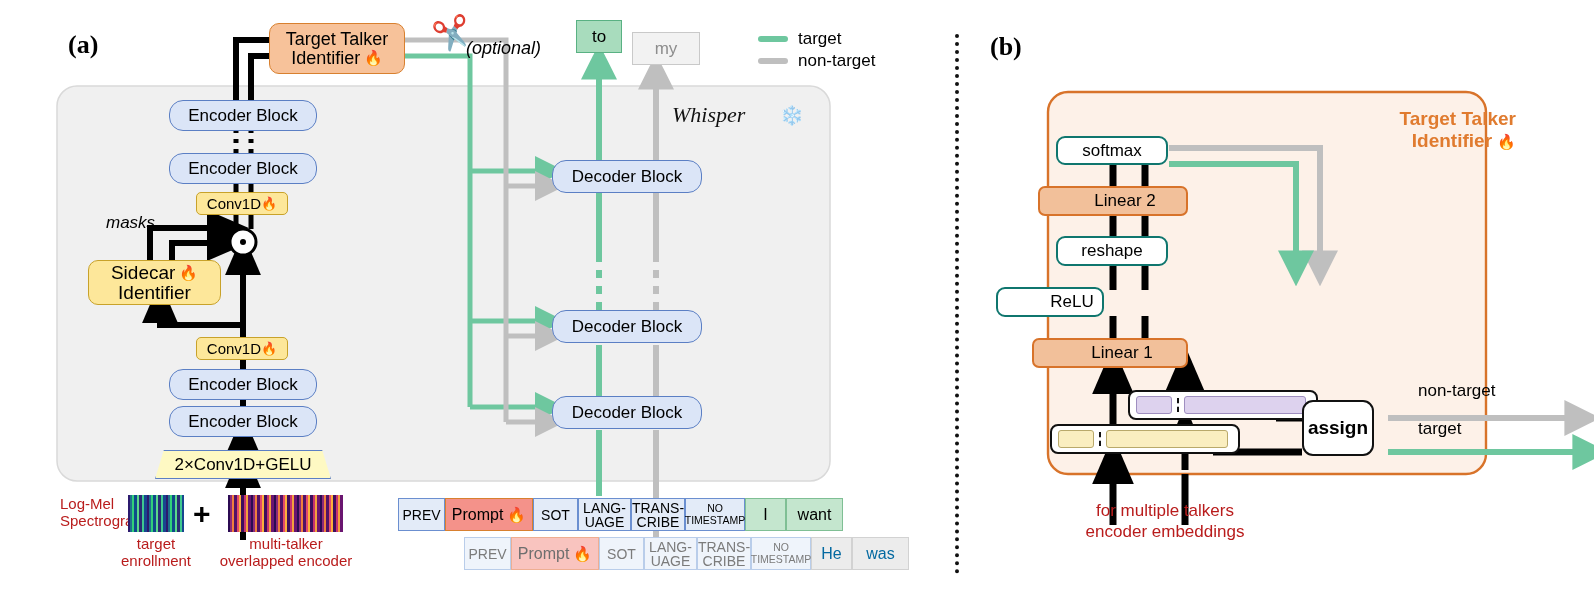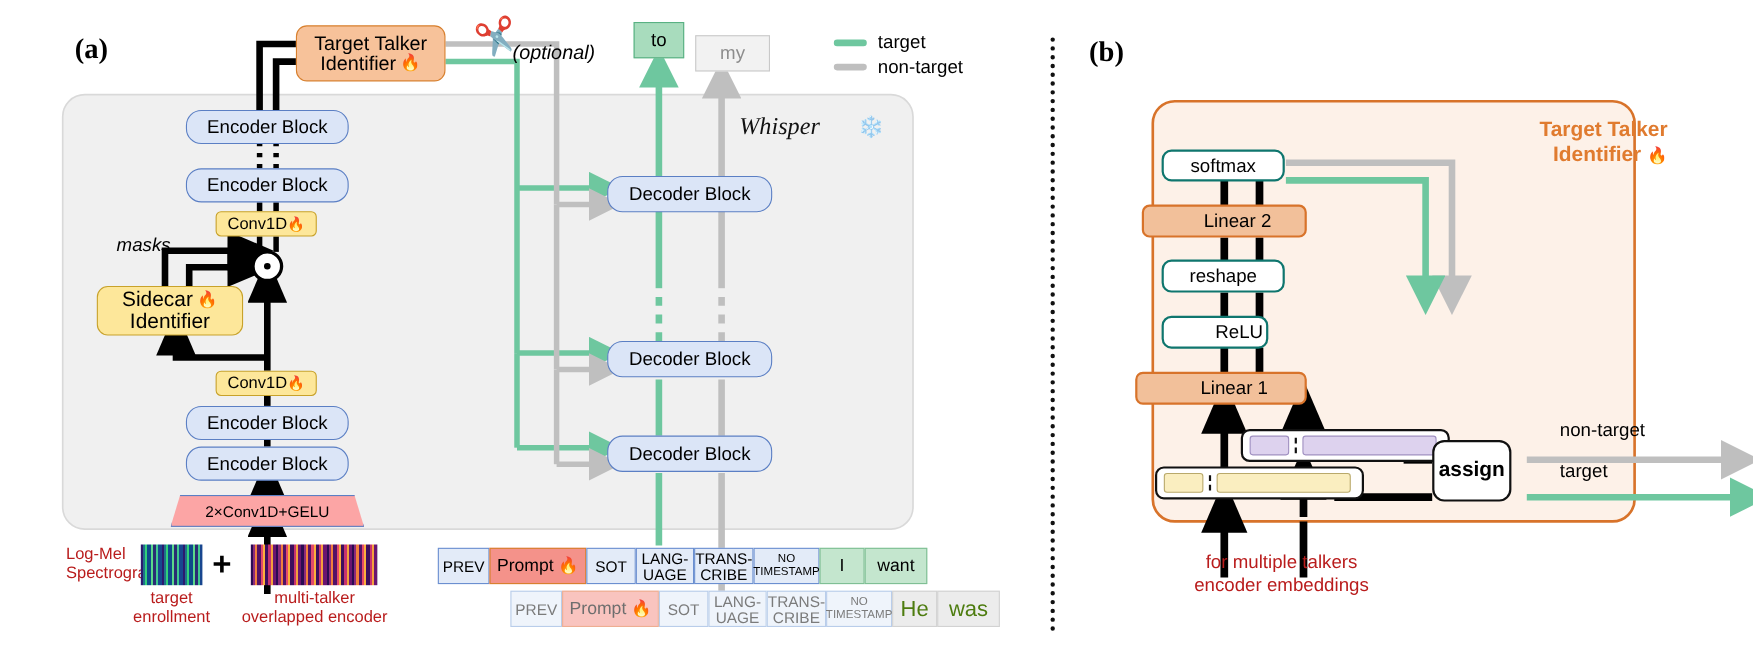--- a/index.html
+++ b/index.html
@@ -13,35 +13,35 @@
   .whisper-label{font-family:"Liberation Serif",serif;font-style:italic;font-weight:normal;font-size:22px;color:#111;}
 
   
   .blk{box-sizing:border-box;border-radius:14px;font-size:17px;color:#000;line-height:1.05;}
   .blk-enc{background:#dbe5f7;border:1.6px solid #5b7fc4;}
   .blk-dec{background:#dbe5f7;border:1.6px solid #5b7fc4;}
   .blk-conv{background:#fde79a;border:1.6px solid #c8a22a;font-size:15px;border-radius:5px;}
   .blk-sidecar{background:#fde79a;border:1.8px solid #c8a22a;border-radius:10px;font-size:19px;}
   .blk-tti{background:#f7c29a;border:1.8px solid #d8802f;border-radius:10px;font-size:18px;}
 
-  .gelu{position:absolute;box-sizing:border-box;background:#fca5a5;border:1.6px solid #5b7fc4;
-        font-size:14px;clip-path:polygon(5% 0,95% 0,100% 100%,0% 100%);}
+  .gelu{position:absolute;box-sizing:border-box;background:#fef9c3;border:1.6px solid #5b7fc4;
+        font-size:17px;clip-path:polygon(5% 0,95% 0,100% 100%,0% 100%);}
 
   .italic{font-style:italic;}
   .small-lbl{font-size:15px;color:#b91c1c;line-height:1.15;text-align:center;}
 
   
   .tok{box-sizing:border-box;display:flex;align-items:center;justify-content:center;text-align:center;
        font-size:14px;line-height:1.0;}
   .tok-blue{background:#e3ebf8;border:1.3px solid #6b8fd0;color:#000;}
   .tok-prompt{background:#f4928a;border:1.3px solid #d8802f;color:#000;font-size:16px;}
   .tok-green{background:#c4e6ce;border:1.3px solid #7fbf94;color:#000;font-size:16px;}
   .tok-blue-f{background:#eff4fb;border:1.3px solid #b9cdea;color:#7b7b7b;}
   .tok-prompt-f{background:#f9c4bf;border:1.3px solid #eeae92;color:#6e6e6e;font-size:16px;}
-  .tok-gray-f{background:#ececec;border:1.3px solid #d2d2d2;color:#4d7c0f;font-size:20px;}
+  .tok-gray-f{background:#ececec;border:1.3px solid #d2d2d2;color:#0369a1;font-size:16px;}
   .tok-tiny{font-size:10.5px;line-height:1.05;}
 
   
   .outtok{box-sizing:border-box;display:flex;align-items:center;justify-content:center;font-size:17px;}
   .outtok-green{background:#a8dcbd;border:1.4px solid #59b183;color:#000;}
   .outtok-gray{background:#f2f2f2;border:1.4px solid #c9c9c9;color:#8d8d8d;}
 
   
   .legend-txt{font-size:17px;color:#000;}
   .legend-bar{height:6px;border-radius:3px;}
@@ -322,21 +322,21 @@
     <div>Target Talker</div>
     <div>
       <span>Identifier</span>
       <span class="fire">🔥</span>
     </div>
   </div>
 
   <div class="abs bblk bblk-white" style="left:1056px;top:136px;width:112px;height:29px;">softmax</div>
   <div class="abs bblk bblk-lin" style="left:1038px;top:186px;width:150px;height:30px;">Linear 2</div>
   <div class="abs bblk bblk-white" style="left:1056px;top:236px;width:112px;height:30px;">reshape</div>
-  <div class="abs bblk bblk-white" style="left:1056px;top:287px;width:97px;height:30px;padding-left:44px;">ReLU</div>
+  <div class="abs bblk bblk-white" style="left:996px;top:287px;width:108px;height:30px;padding-left:44px;">ReLU</div>
   <div class="abs bblk bblk-lin" style="left:1032px;top:338px;width:156px;height:30px;">Linear 1</div>
 
   <div class="abs emb-shell" style="left:1128px;top:390px;width:190px;height:30px;padding:0 6px;gap:5px;">
     <div class="emb-seg emb-p" style="width:36px;height:18px;"></div>
     <div class="emb-dash"></div>
     <div class="emb-seg emb-p" style="width:122px;height:18px;"></div>
   </div>
   <div class="abs emb-shell" style="left:1050px;top:424px;width:190px;height:30px;padding:0 6px;gap:5px;">
     <div class="emb-seg emb-y" style="width:36px;height:18px;"></div>
     <div class="emb-dash"></div>

